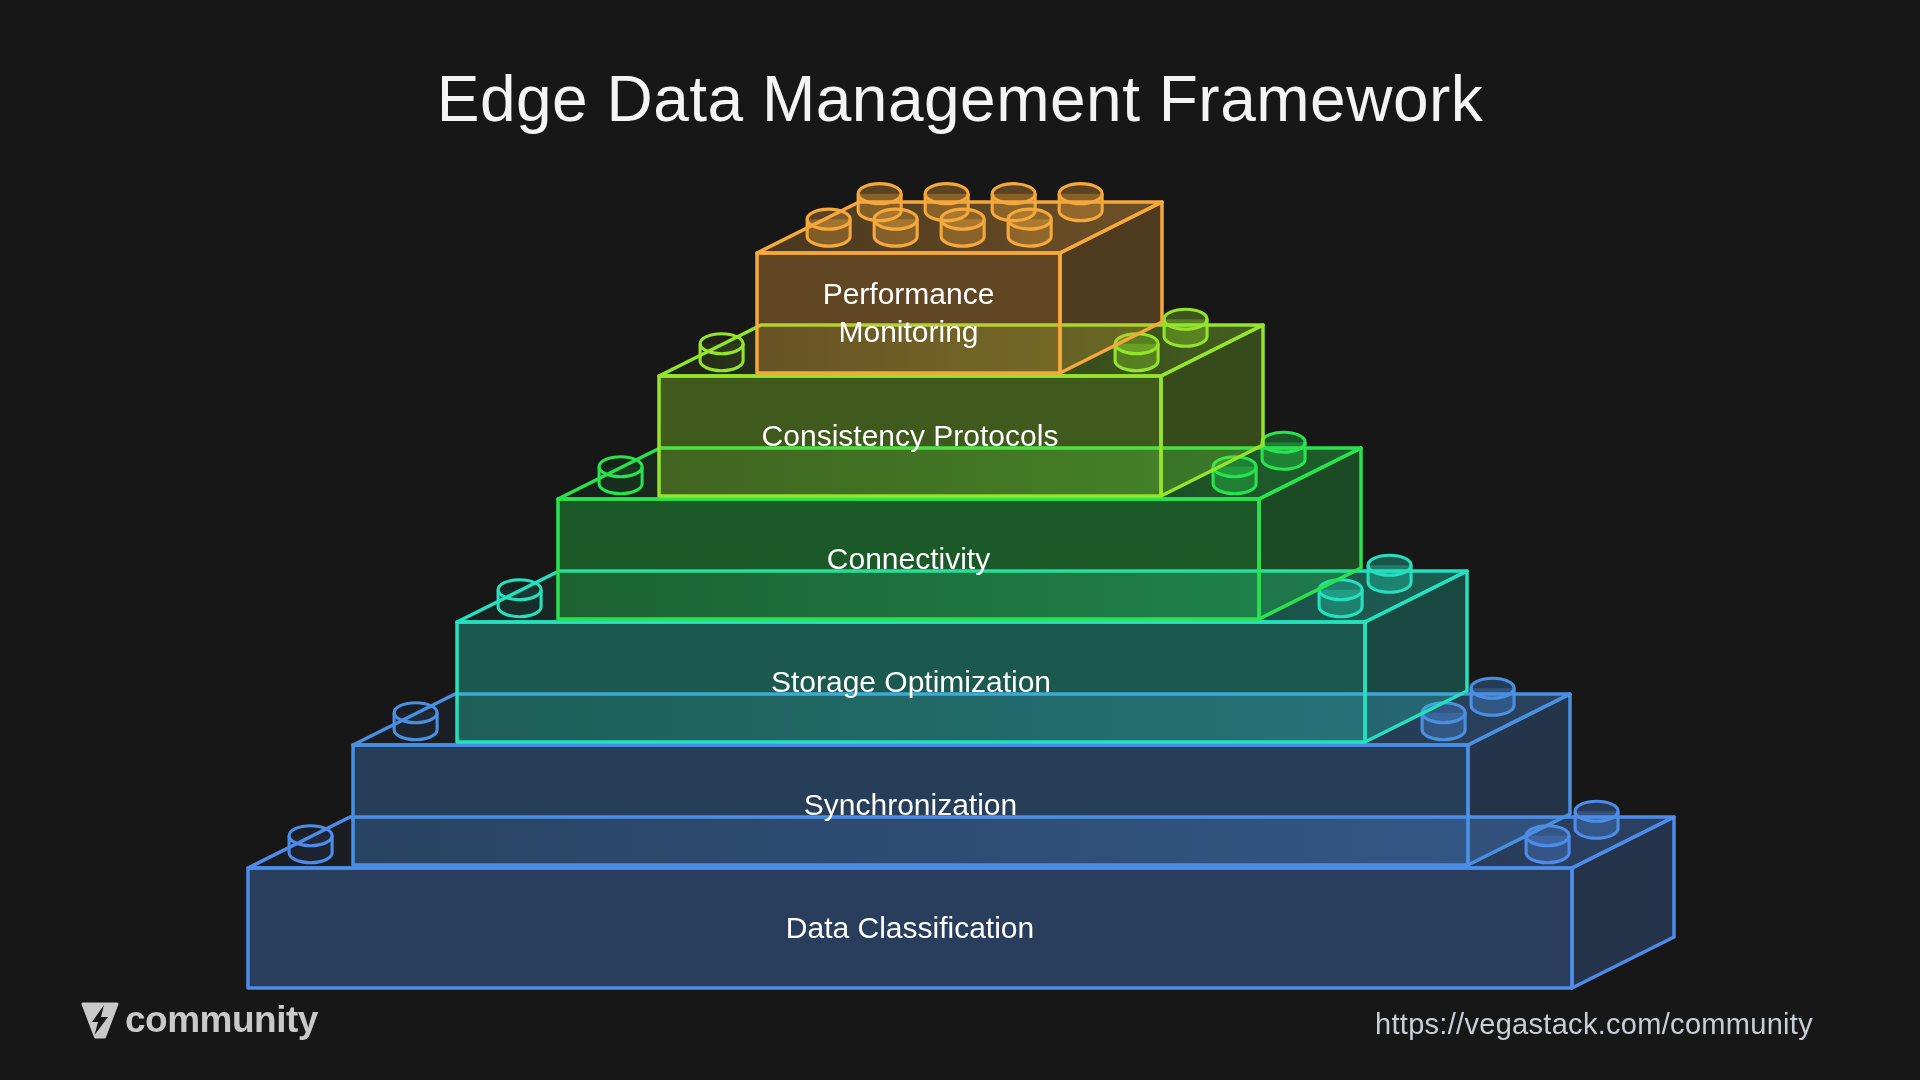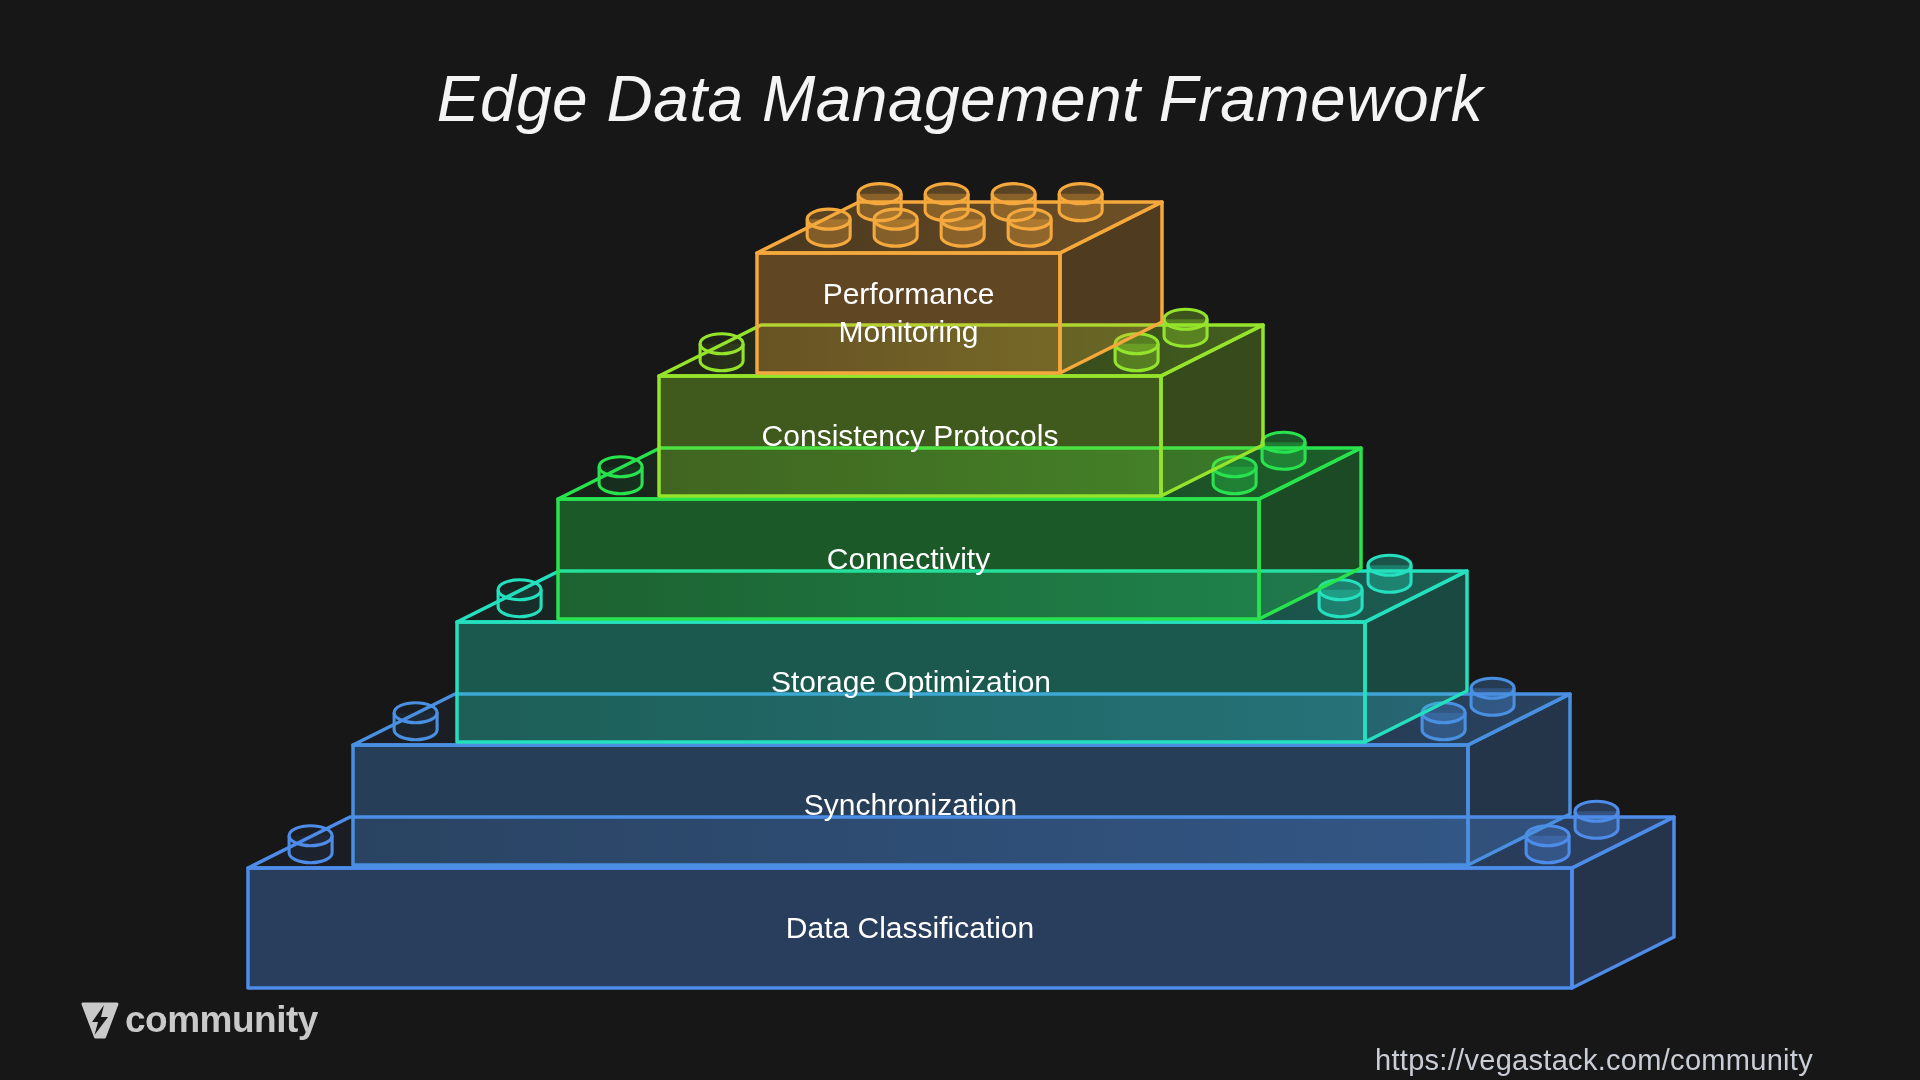--- a/index.html
+++ b/index.html
@@ -9,35 +9,34 @@
     font-family:"Liberation Sans", sans-serif;
     position:relative;
     overflow:hidden;
   }
   .stage{position:absolute;inset:0;}
   .title{
     position:absolute;left:0;right:0;top:62px;
     text-align:center;
     font-size:64px;font-weight:500;letter-spacing:.5px;
     color:#F4F4F4;
-    font-style:italic;
   }
   svg.diagram{position:absolute;left:0;top:0;width:1920px;height:1080px;}
   svg text{font-family:"Liberation Sans", sans-serif;}
   .footer-logo{
     position:absolute;left:80px;top:999px;
     display:flex;align-items:center;gap:5px;
     color:#C9C9C9;
   }
   .footer-logo .logo-text{
     font-size:37px;font-weight:700;letter-spacing:-0.5px;
   }
   .footer-url{
     position:absolute;right:107px;top:1008px;
-    font-size:29px;color:#C9CED6;letter-spacing:.3px;margin-top:36px;
+    font-size:29px;color:#C9CED6;letter-spacing:.3px;
   }
 </style>
 </head>
 <body>
 
 <div class="stage">
 
   <div class="title">Edge Data Management Framework</div>
 
   <svg class="diagram" viewBox="0 0 1920 1080">

